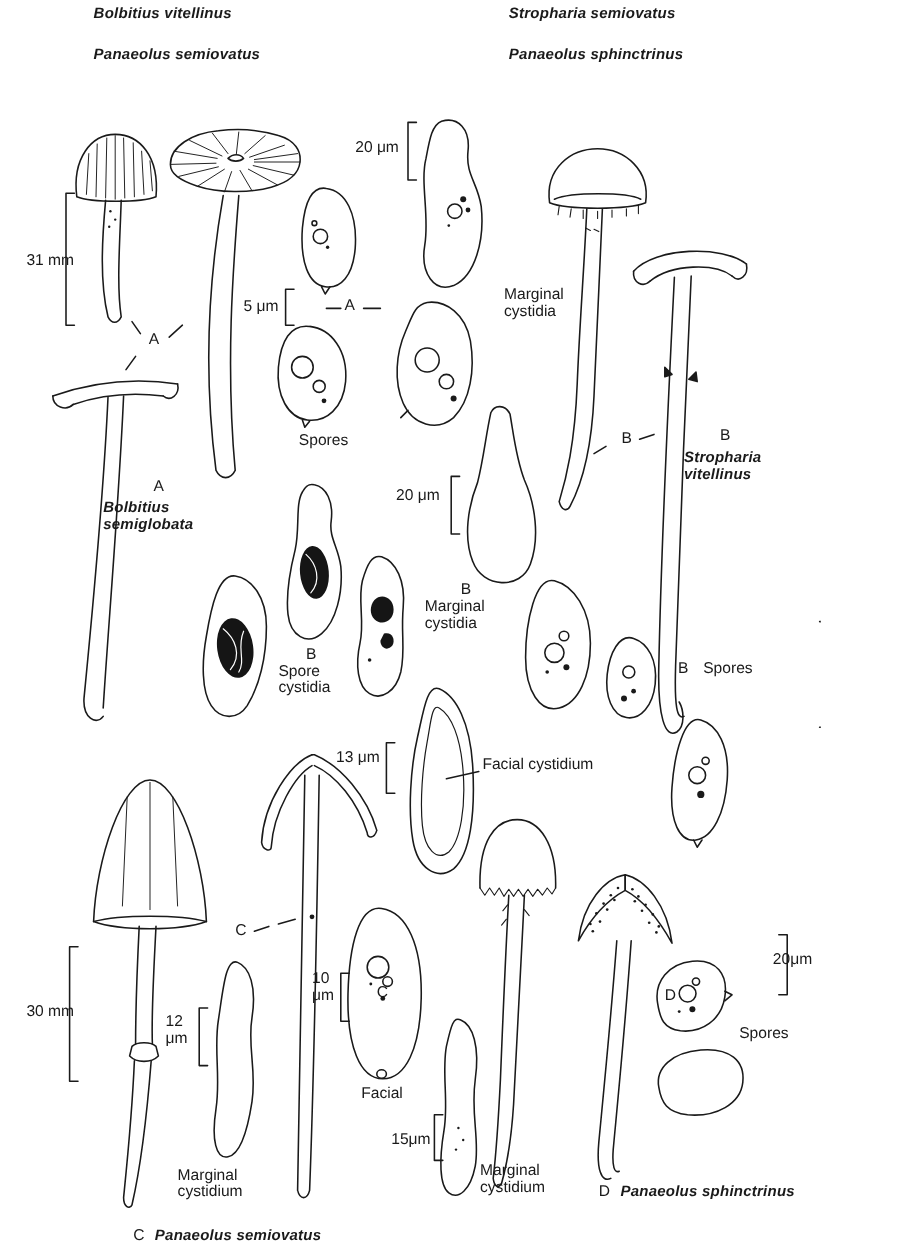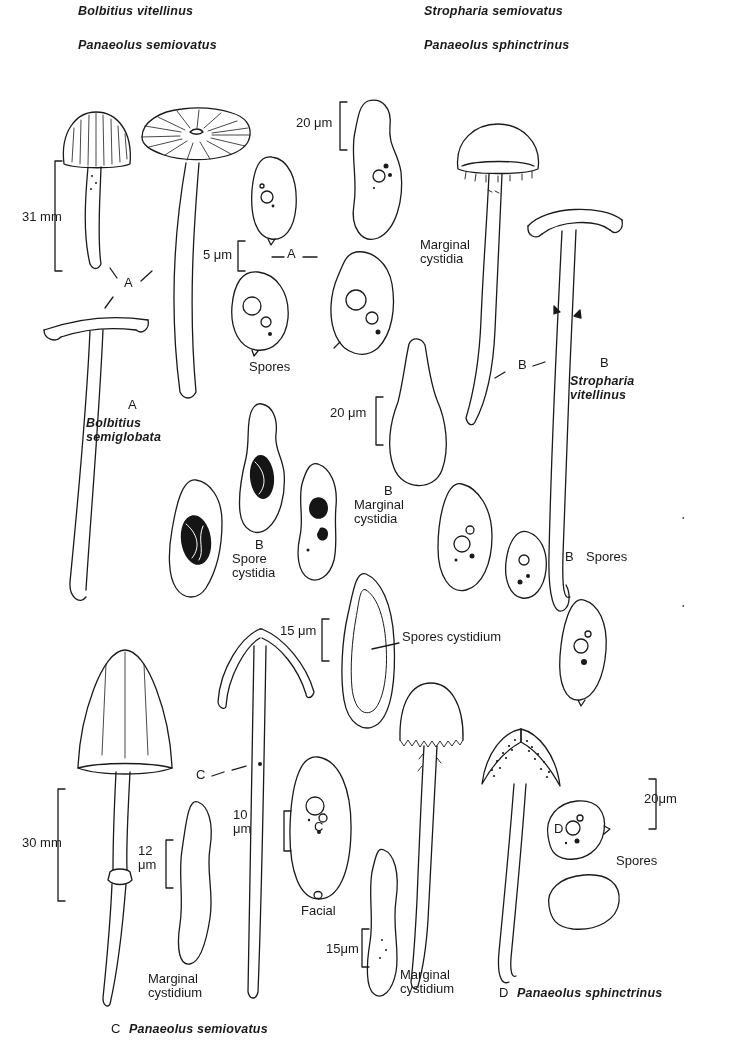--- a/index.html
+++ b/index.html
@@ -310,27 +310,27 @@
 <div class="lbl" style="left:255px; top:538px">B</div>
 <div class="lbl stack" style="left:232px; top:552px; width:62px">
   <span>Spore</span>
   <span>cystidia</span>
 </div>
 
 <div class="lbl" style="left:565px; top:550px">B</div>
 <div class="lbl" style="left:586px; top:550px">Spores</div>
 <div class="lbl" style="left:700px; top:550px">20 μm</div>
 
-<div class="lbl" style="left:280px; top:624px">15 μm</div>
-<div class="lbl" style="left:402px; top:630px">Spores cystidium</div>
+<div class="lbl" style="left:280px; top:624px">13 μm</div>
+<div class="lbl" style="left:402px; top:630px">Facial cystidium</div>
 
 <div class="lbl" style="left:22px; top:836px">30 mm</div>
 <div class="lbl" style="left:196px; top:768px">C</div>
 
-<div class="lbl stack" style="left:233px; top:808px; width:26px">
+<div class="lbl stack" style="left:260px; top:808px; width:26px">
   <span>10</span>
   <span>μm</span>
 </div>
 
 <div class="lbl" style="left:314px; top:820px">C</div>
 
 <div class="lbl stack" style="left:138px; top:844px; width:26px">
   <span>12</span>
   <span>μm</span>
 </div>

